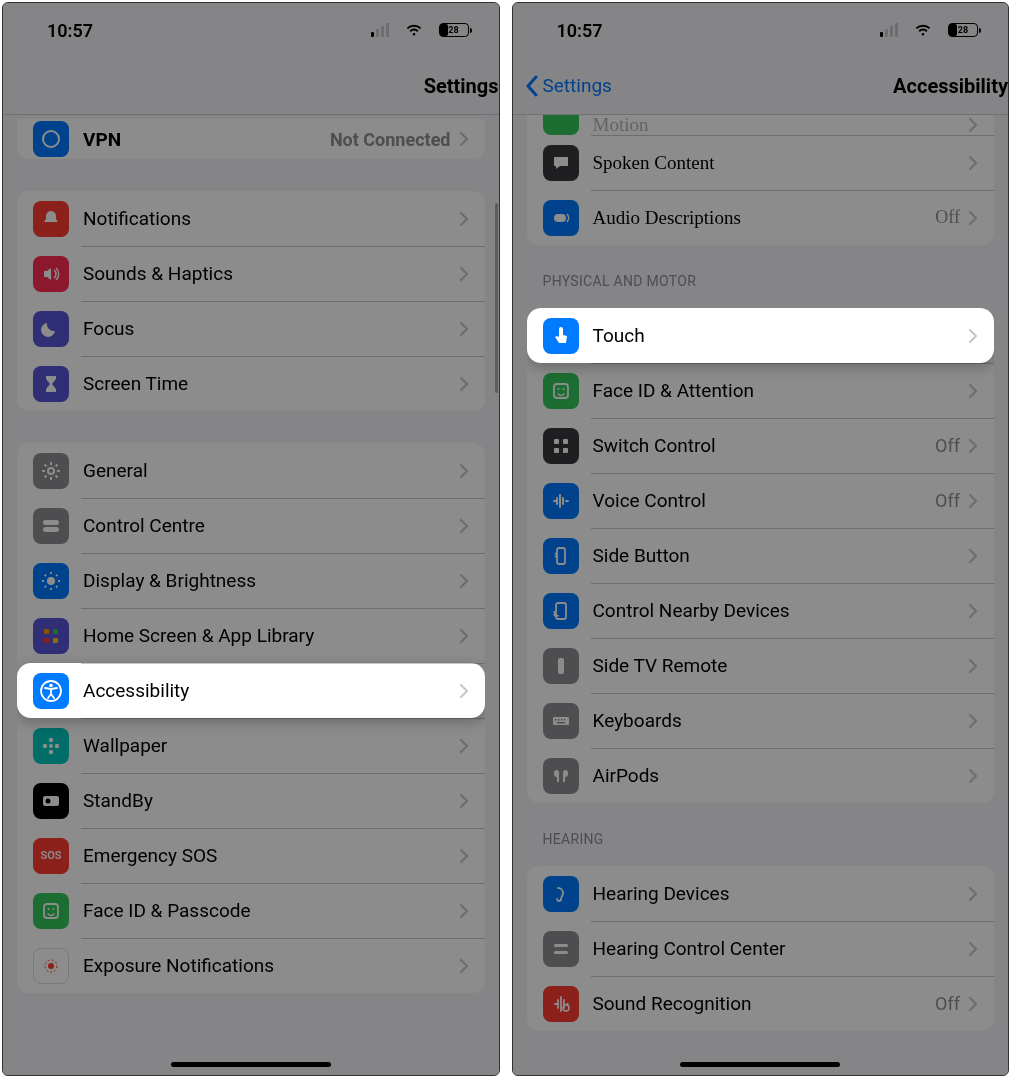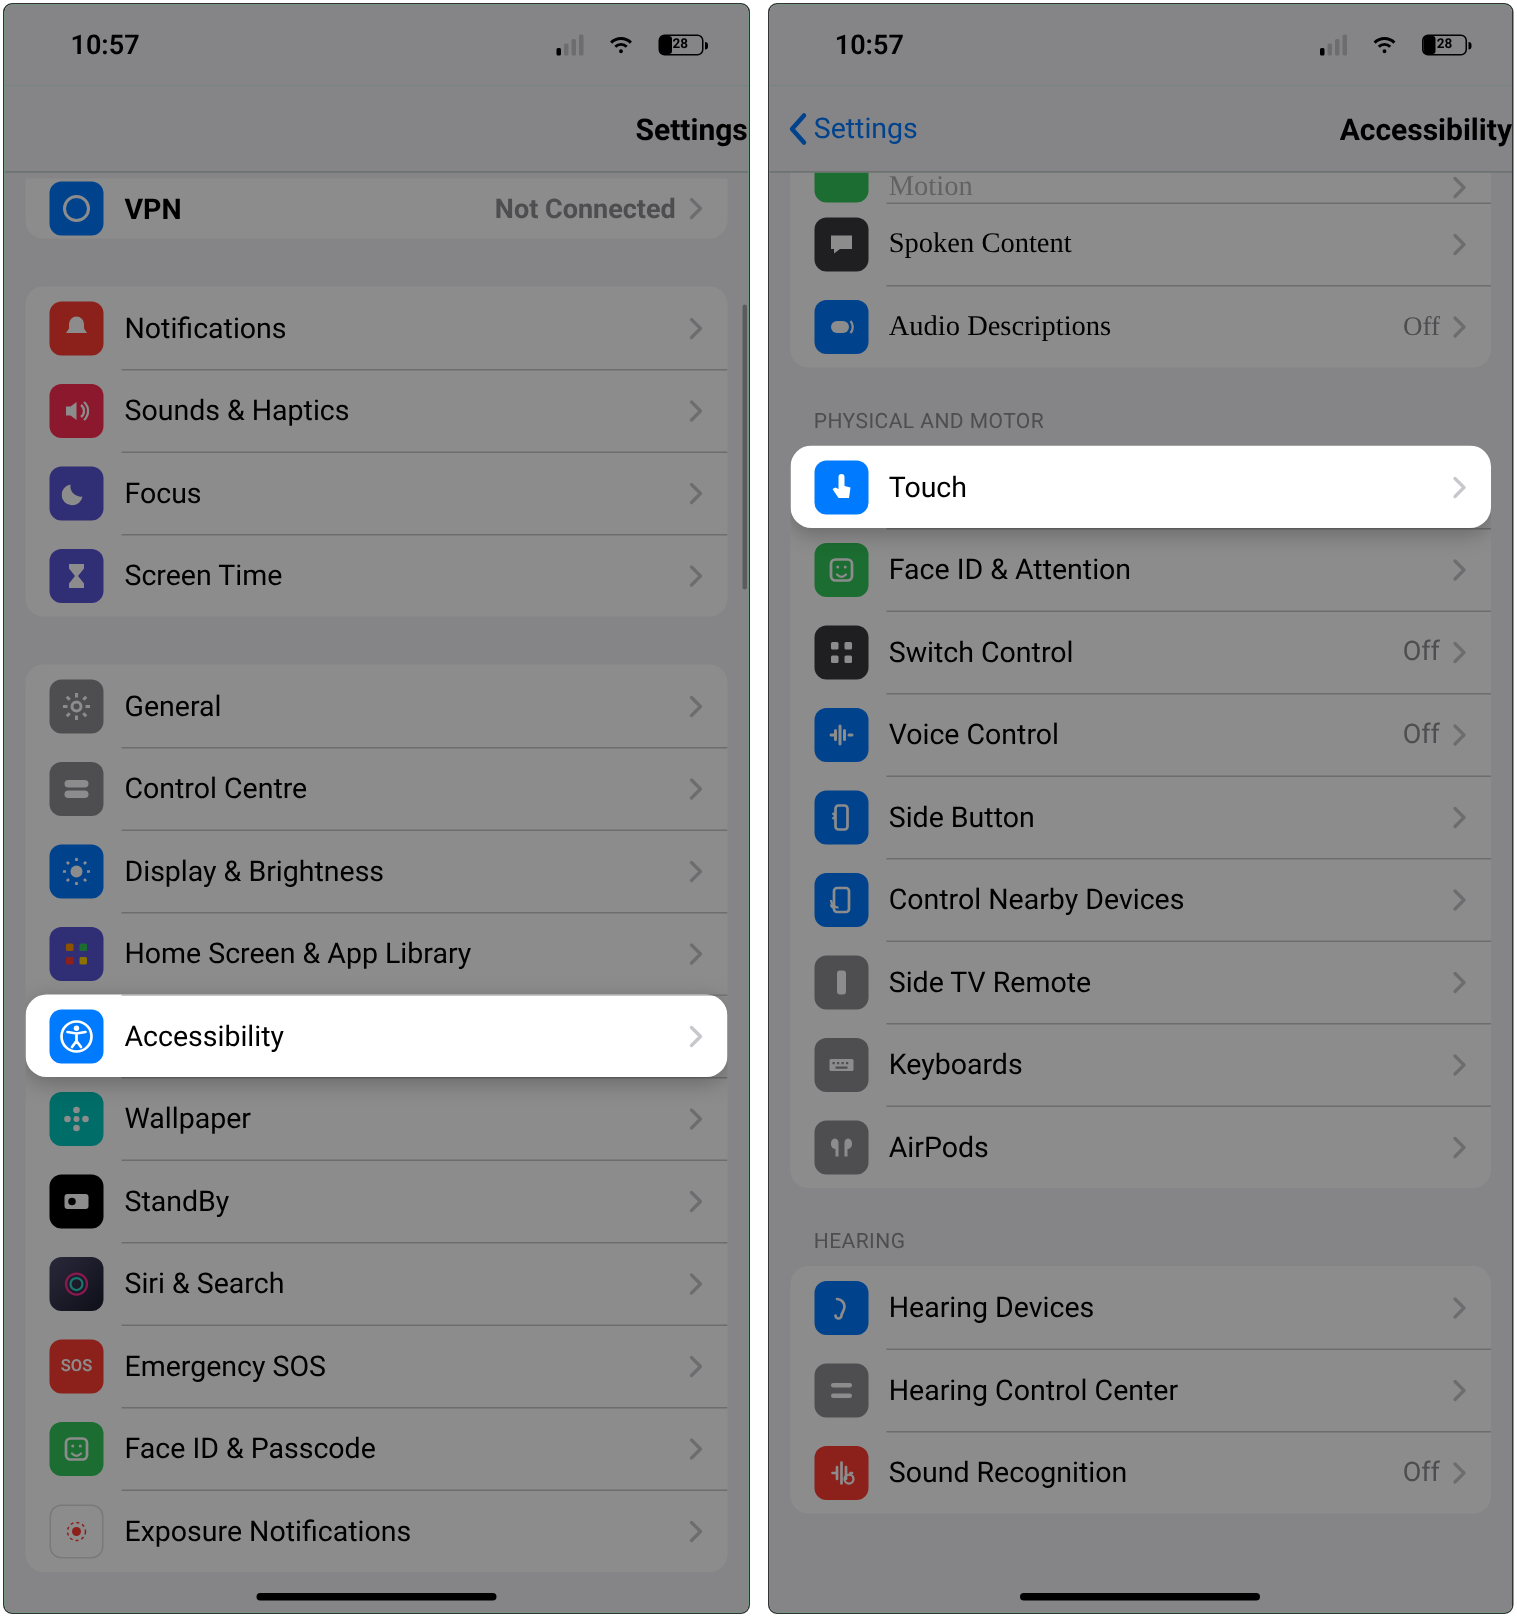--- a/index.html
+++ b/index.html
@@ -12,21 +12,21 @@
   }
   .container {
     display: flex;
     width: 1011px;
     height: 1078px;
     gap: 12px;
     padding: 2px;
   }
   .phone {
     flex: 1;
-    background: #86efac;
+    background: #14532d;
     border: 1px solid #333;
     border-radius: 6px;
     position: relative;
     overflow: hidden;
     display: flex;
     flex-direction: column;
   }
   .dim-overlay {
     position: absolute;
     inset: 0;
@@ -120,21 +120,21 @@
   .content {
     flex:1;
     overflow:hidden;
     background:#f2f2f7;
     padding: 0 14px;
   }
   .section-header {
     font-size: 14px;
     color: #8e8e93;
     text-transform: uppercase;
-    padding: 28px 16px 8px 16px;
+    padding: 28px 16px 19px 16px;
     letter-spacing: 0.3px;
   }
   .group {
     background:#fff;
     border-radius: 12px;
     overflow:hidden;
   }
   .group.spacer-top { margin-top: 32px; }
   .row {
     display:flex;
@@ -434,34 +434,20 @@
               </svg>
             </div>
           <div class="row-label">StandBy</div>
           <span class="chevron">
               <svg viewBox="0 0 10 16">
                 <path d="M2 2l6 6-6 6" fill="none" stroke="currentColor" stroke-width="2.2" stroke-linecap="round" stroke-linejoin="round"></path>
               </svg>
             </span>
         </div>
         <div class="row">
-          <div class="row-icon" style="background:linear-gradient(135deg,#4a4a6a,#1c1c2e)">
-              <svg width="20" height="20" viewBox="0 0 20 20">
-                <circle cx="10" cy="10" r="7" fill="none" stroke="#ff2d92" stroke-width="1.5"></circle>
-                <circle cx="10" cy="10" r="4" fill="none" stroke="#30d5c8" stroke-width="1.5"></circle>
-              </svg>
-            </div>
-          <div class="row-label">Siri &amp; Search</div>
-          <span class="chevron">
-              <svg viewBox="0 0 10 16">
-                <path d="M2 2l6 6-6 6" fill="none" stroke="currentColor" stroke-width="2.2" stroke-linecap="round" stroke-linejoin="round"></path>
-              </svg>
-            </span>
-        </div>
-        <div class="row">
           <div class="row-icon" style="background:#ff3b30;font-size:11px">
               <span>SOS</span>
             </div>
           <div class="row-label">Emergency SOS</div>
           <span class="chevron">
               <svg viewBox="0 0 10 16">
                 <path d="M2 2l6 6-6 6" fill="none" stroke="currentColor" stroke-width="2.2" stroke-linecap="round" stroke-linejoin="round"></path>
               </svg>
             </span>
         </div>

